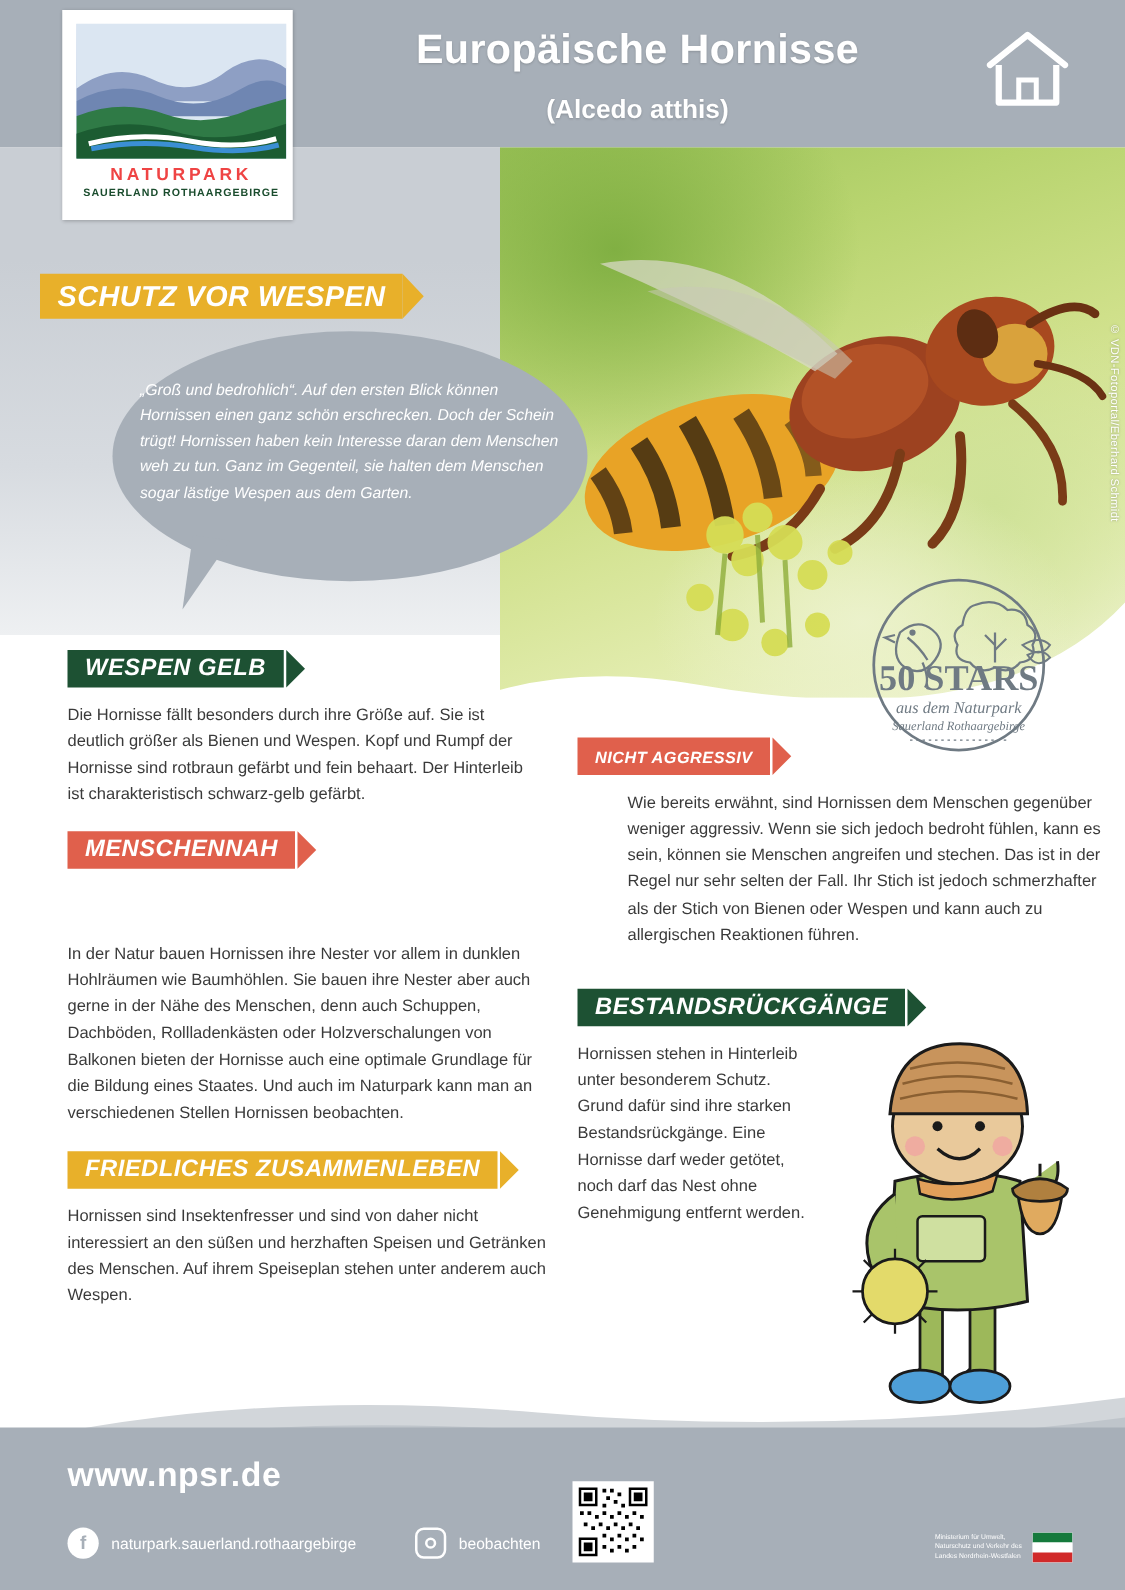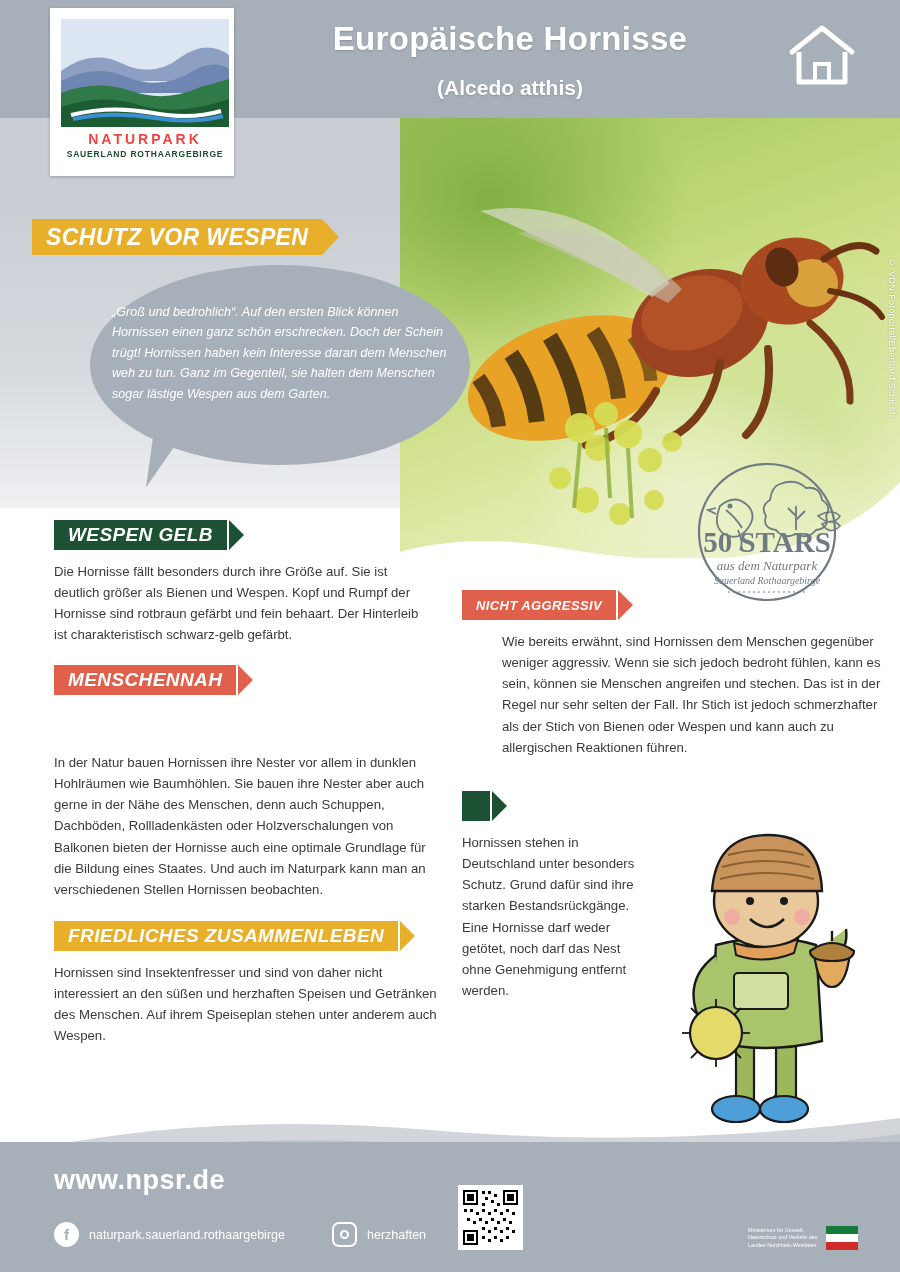--- a/index.html
+++ b/index.html
@@ -401,23 +401,24 @@
   </div>
   <div class="body-text" id="text-friedlich">Hornissen sind Insektenfresser und sind von daher nicht interessiert an den süßen und herzhaften Speisen und Getränken des Menschen. Auf ihrem Speiseplan stehen unter anderem auch Wespen.</div>
 
   <div class="banner red" id="banner-nicht">
     <span>NICHT AGGRESSIV</span>
     <span class="arrow"></span>
   </div>
   <div class="body-text" id="text-nicht">Wie bereits erwähnt, sind Hornissen dem Menschen gegenüber weniger aggressiv. Wenn sie sich jedoch bedroht fühlen, kann es sein, können sie Menschen angreifen und stechen. Das ist in der Regel nur sehr selten der Fall. Ihr Stich ist jedoch schmerzhafter als der Stich von Bienen oder Wespen und kann auch zu allergischen Reaktionen führen.</div>
 
   <div class="banner green" id="banner-bestand">
+    <span>BESTANDSRÜCKGÄNGE</span>
     <span class="arrow"></span>
   </div>
-  <div class="body-text" id="text-bestand">Hornissen stehen in Deutschland unter besonders Schutz. Grund dafür sind ihre starken Bestandsrückgänge. Eine Hornisse darf weder getötet, noch darf das Nest ohne Genehmigung entfernt werden.</div>
+  <div class="body-text" id="text-bestand">Hornissen stehen in Hinterleib unter besonderem Schutz. Grund dafür sind ihre starken Bestandsrückgänge. Eine Hornisse darf weder getötet, noch darf das Nest ohne Genehmigung entfernt werden.</div>
 
   <svg class="stars-badge" viewBox="0 0 190 150">
     <circle cx="95" cy="72" r="68" fill="none" stroke="#6f7a83" stroke-width="2.2"></circle>
 
     <g stroke="#6f7a83" stroke-width="1.8" fill="none">
       <path d="M108 24 q16 -6 26 4 q14 -2 16 12 q10 6 4 16 q4 12 -10 14 q-8 10 -20 4 q-12 6 -20 -4 q-14 -2 -10 -14 q-6 -10 4 -16 q2 -14 10 -16 Z"></path>
       <path d="M124 70 L124 46"></path>
       <path d="M124 56 l-8 -8 M124 60 l9 -9"></path>
     </g>
 
@@ -502,21 +503,21 @@
 
   <div class="social" id="social-fb">
     <span class="social-circle">f</span>
     <span>naturpark.sauerland.rothaargebirge</span>
   </div>
 
   <div class="social" id="social-ig">
     <span class="ig-square">
         <span class="ig-dot"></span>
       </span>
-    <span>herzhaften</span>
+    <span>beobachten</span>
   </div>
 
   <div class="qr">
     <svg viewBox="0 0 59 59" width="59" height="59">
       <rect width="59" height="59" fill="#ffffff"></rect>
       <g fill="#000000">
         <rect x="2" y="2" width="15" height="15"></rect>
           <rect x="4" y="4" width="11" height="11" fill="#fff"></rect>
           <rect x="6" y="6" width="7" height="7"></rect>
         <rect x="42" y="2" width="15" height="15"></rect>

